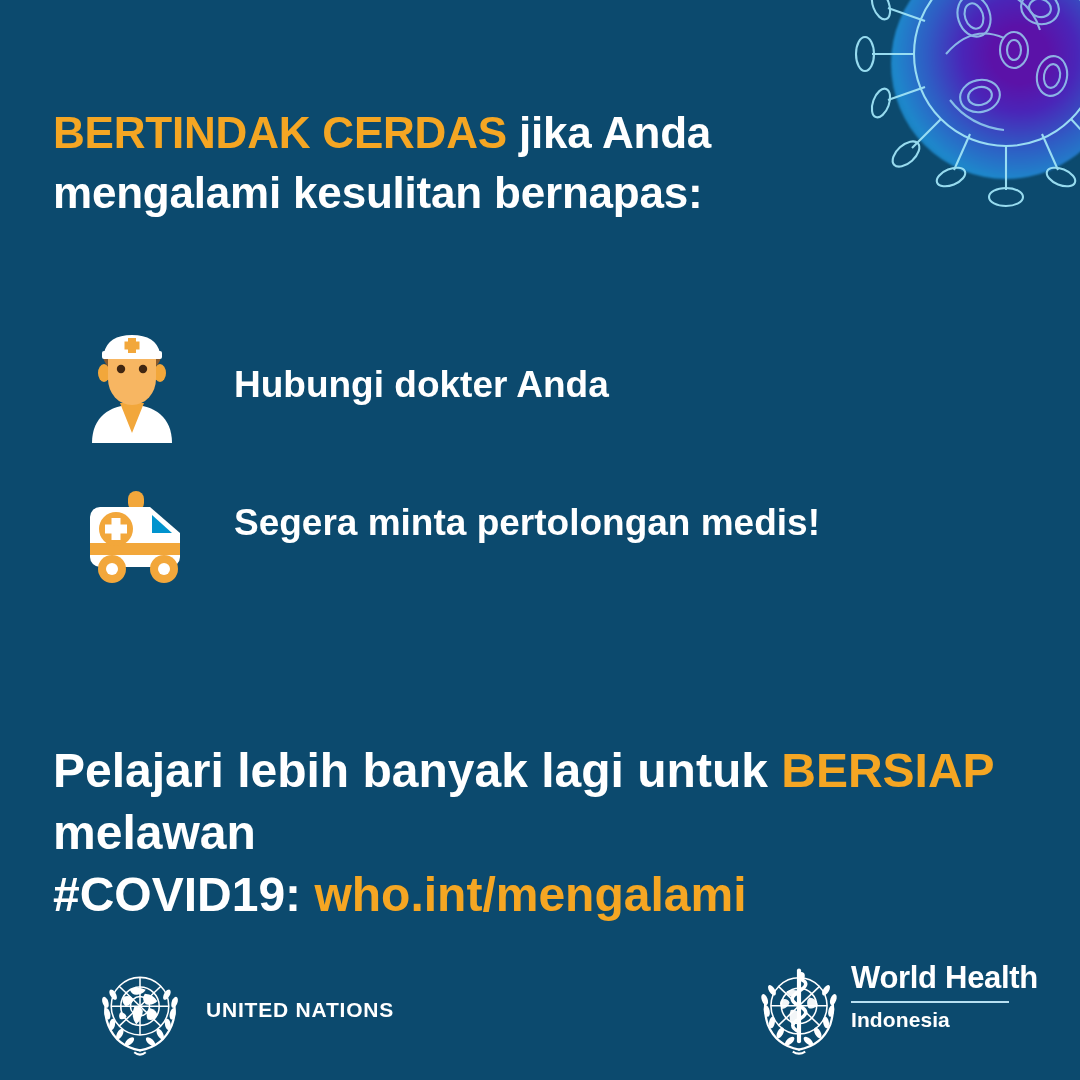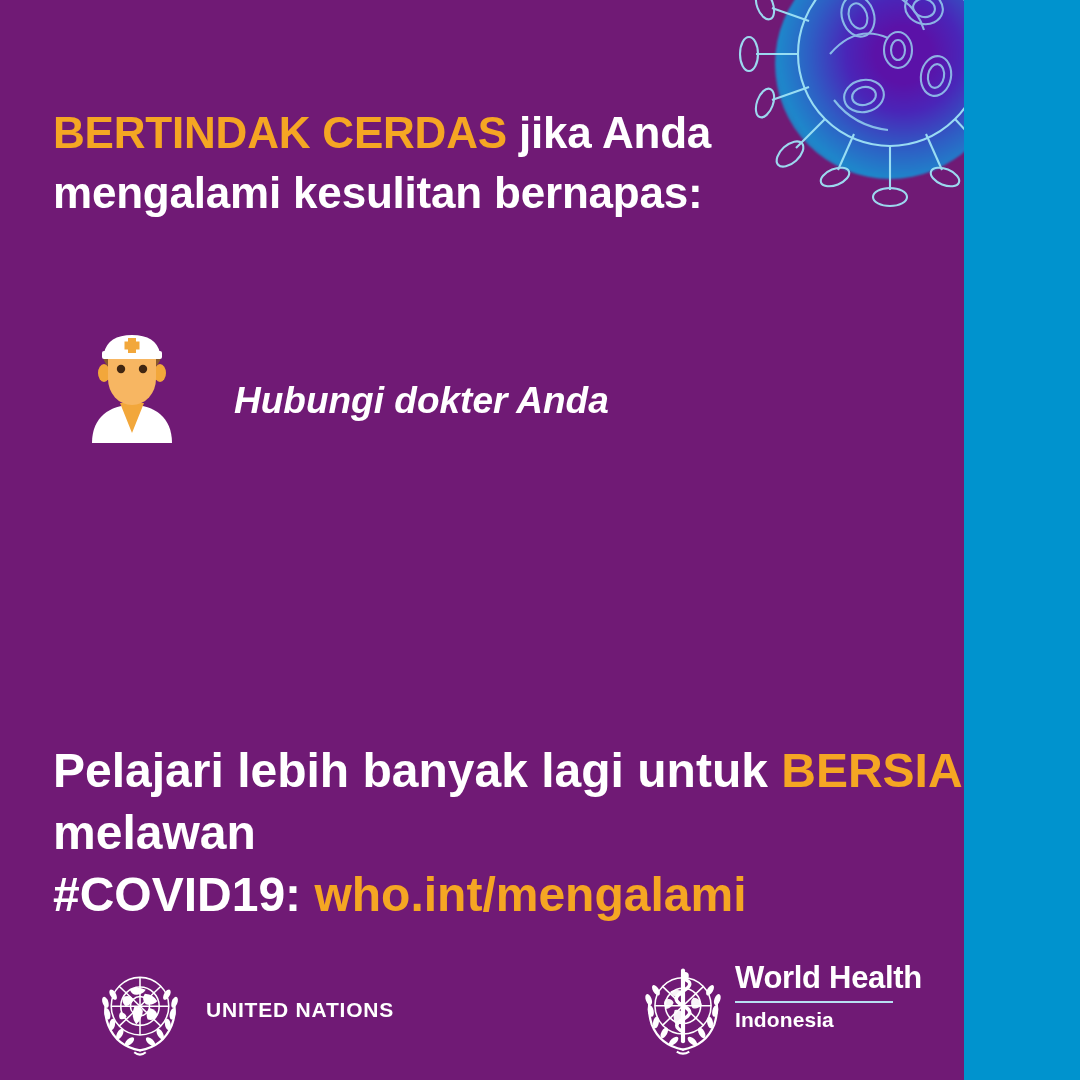--- a/index.html
+++ b/index.html
@@ -7,22 +7,22 @@
 
   html, body {
     width:1080px; height:1080px;
     background:#0093ce;
     font-family:"Liberation Sans", sans-serif;
     overflow:hidden;
   }
 
   #card {
     position:relative;
-    width:964px; height:1080px;
-    background:#701a75;
+    width:1080px; height:1080px;
+    background:#0c4a6e;
     overflow:hidden;
   }
 
   
   .virus-wrap {
     position:absolute;
     top:-96px; right:-86px;
     width:320px; height:320px;
     pointer-events:none;
   }
@@ -54,23 +54,22 @@
   .hl-accent { color:#f5a623; }
 
   
   .advice-list {
     position:absolute;
     left:84px; top:333px;
     width:800px;
   }
   .advice-row {
     display:flex;
-    align-items:center;
+    align-items:flex-start;
     margin-bottom:42px;
-    font-style:italic;
   }
   .advice-row:last-child { margin-bottom:0; }
   .advice-icon {
     flex:0 0 150px;
     height:110px;
     display:flex;
     align-items:center;
     justify-content:flex-start;
   }
   .advice-row.ambulance-row .advice-icon { align-items:flex-start; padding-top:6px; }
@@ -235,20 +234,44 @@
           <path d="M20 20 q4 -18 28 -18 q24 0 28 18 Z" fill="#ffffff"></path>
           <rect x="18" y="18" width="60" height="8" rx="2" fill="#ffffff"></rect>
 
           <rect x="44" y="5" width="8" height="15" fill="#f2a73b"></rect>
           <rect x="40.5" y="8.5" width="15" height="8" fill="#f2a73b"></rect>
         </svg>
       </div>
       <div class="advice-text">Hubungi dokter Anda</div>
     </div>
 
+    <div class="advice-row ambulance-row">
+      <div class="advice-icon">
+        <svg width="108" height="96" viewBox="0 0 108 96">
+
+          <rect x="44" y="0" width="16" height="20" rx="8" fill="#f2a73b"></rect>
+
+          <path d="M6 26 a10 10 0 0 1 10 -10 h50 l30 26 v24 a10 10 0 0 1 -10 10 h-70 a10 10 0 0 1 -10 -10 Z" fill="#ffffff"></path>
+
+          <path d="M68 24 l20 18 h-20 Z" fill="#0093ce"></path>
+
+          <rect x="6" y="52" width="90" height="12" fill="#f2a73b"></rect>
+
+          <circle cx="32" cy="38" r="17" fill="#f2a73b"></circle>
+          <rect x="27.5" y="27" width="9" height="22" fill="#ffffff"></rect>
+          <rect x="21" y="33.5" width="22" height="9" fill="#ffffff"></rect>
+
+          <circle cx="28" cy="78" r="14" fill="#f2a73b"></circle>
+          <circle cx="28" cy="78" r="6" fill="#ffffff"></circle>
+          <circle cx="80" cy="78" r="14" fill="#f2a73b"></circle>
+          <circle cx="80" cy="78" r="6" fill="#ffffff"></circle>
+        </svg>
+      </div>
+      <div class="advice-text">Segera minta pertolongan medis!</div>
+    </div>
 
   </div>
 
   <div class="cta">
     <span>Pelajari lebih banyak lagi untuk </span><span class="cta-accent">BERSIAP</span><span> melawan</span><br>
     <span>#COVID19: </span><span class="cta-accent">who.int/mengalami</span>
   </div>
 
   <div class="footer-un">
     <svg class="un-emblem" viewBox="0 0 100 100">

